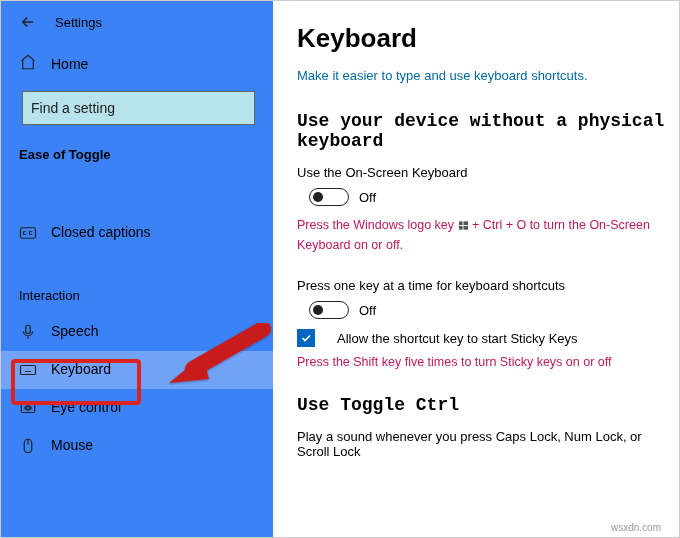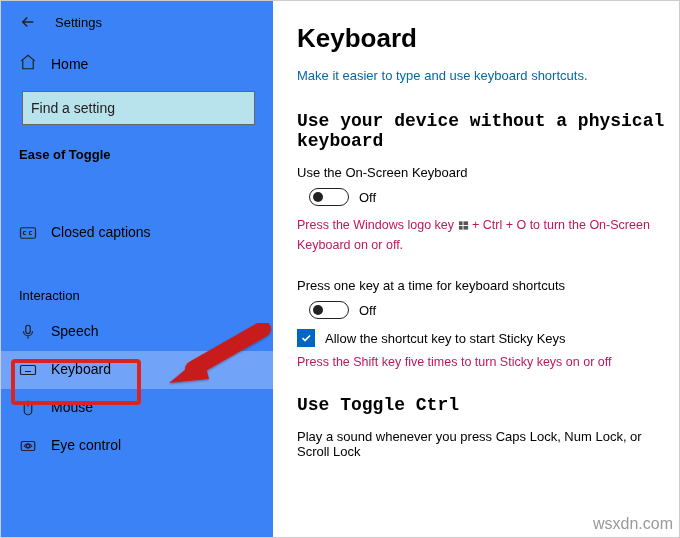--- a/index.html
+++ b/index.html
@@ -26,26 +26,26 @@
   .page-title { font-size: 26px; font-weight: 600; margin-bottom: 14px; }
   .page-sub { font-size: 13px; color: #0369a1; margin-bottom: 28px; }
   .section-title { font-size: 18px; font-weight: 600; margin-bottom: 14px; font-family: Liberation Mono, monospace; }
   .field-label { font-size: 13px; margin-bottom: 8px; }
   .toggle-row { display: flex; align-items: center; margin-bottom: 10px; margin-left: 12px; }
   .toggle { width: 40px; height: 18px; border: 1px solid #222; border-radius: 10px; position: relative; cursor: pointer; margin-right: 10px; }
   .toggle .knob { width: 10px; height: 10px; background: #222; border-radius: 50%; position: absolute; left: 3px; top: 3px; }
   .toggle-state { font-size: 13px; }
   .hint { font-size: 12.5px; color: #be185d; line-height: 1.45; margin-bottom: 24px; }
   .hint .winkey { display: inline-block; vertical-align: -2px; }
-  .cb-row { display: flex; align-items: center; margin: 10px 0 6px 0; }
+  .cb-row { display: flex; align-items: center; margin: 10px 0 6px 0; gap: 12px; }
   .cb { width: 18px; height: 18px; background: #0067c0; display: flex; align-items: center; justify-content: center; margin-right: 10px; cursor: pointer; }
   .cb svg { width: 12px; height: 12px; }
   .cb-label { font-size: 13px; }
   .arrow { position: absolute; left: 162px; top: 322px; width: 110px; height: 64px; pointer-events: none; }
-  .watermark { position: absolute; right: 6px; bottom: 4px; font-size: 16px; color: #999; }
+  .watermark { position: absolute; right: 18px; bottom: 4px; font-size: 10px; color: #999; }
   .spacer-lg { height: 42px; }
 </style>
 </head>
 <body>
 
 <div class="app">
 
   <div class="sidebar">
     <div class="sb-header">
       <span class="sb-back">
@@ -112,36 +112,36 @@
             <rect x="2" y="6" width="20" height="12" rx="1.5"></rect>
             <path d="M6 10h.01M10 10h.01M14 10h.01M18 10h.01M8 14h8"></path>
           </svg>
       </span>
       <span>Keyboard</span>
     </div>
 
     <div class="sb-item">
       <span class="icon">
         <svg viewBox="0 0 24 24" fill="none" stroke="#222" stroke-width="1.6">
-            <rect x="7" y="3" width="10" height="18" rx="5"></rect>
-            <path d="M12 3v7"></path>
-          </svg>
-      </span>
-      <span>Mouse</span>
-    </div>
-
-    <div class="sb-item">
-      <span class="icon">
-        <svg viewBox="0 0 24 24" fill="none" stroke="#222" stroke-width="1.6">
             <rect x="3" y="6" width="18" height="12" rx="2"></rect>
             <circle cx="12" cy="12" r="2.2"></circle>
             <path d="M7 12c1.5-2 3-3 5-3s3.5 1 5 3c-1.5 2-3 3-5 3s-3.5-1-5-3z"></path>
           </svg>
       </span>
       <span>Eye control</span>
+    </div>
+
+    <div class="sb-item">
+      <span class="icon">
+        <svg viewBox="0 0 24 24" fill="none" stroke="#222" stroke-width="1.6">
+            <rect x="7" y="3" width="10" height="18" rx="5"></rect>
+            <path d="M12 3v7"></path>
+          </svg>
+      </span>
+      <span>Mouse</span>
     </div>
 
     <div class="sb-highlight"></div>
   </div>
 
   <div class="content">
     <div class="page-title">Keyboard</div>
     <div class="page-sub">Make it easier to type and use keyboard shortcuts.</div>
 
     <div class="section-title">Use your device without a physical keyboard</div>

